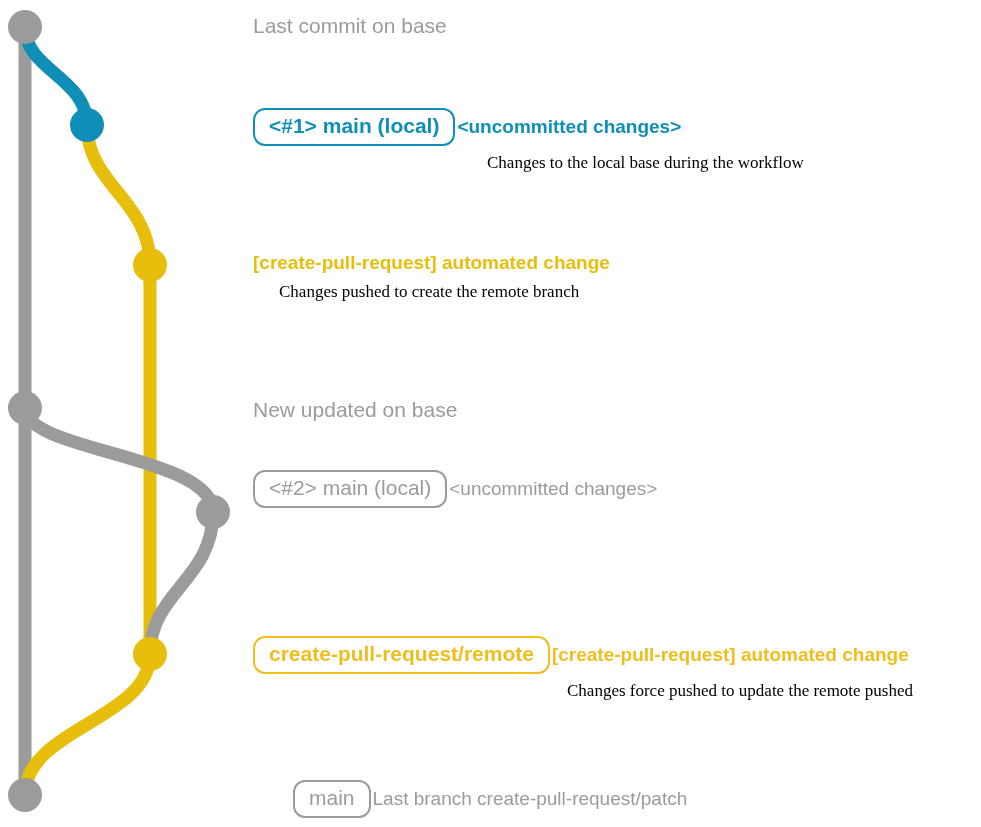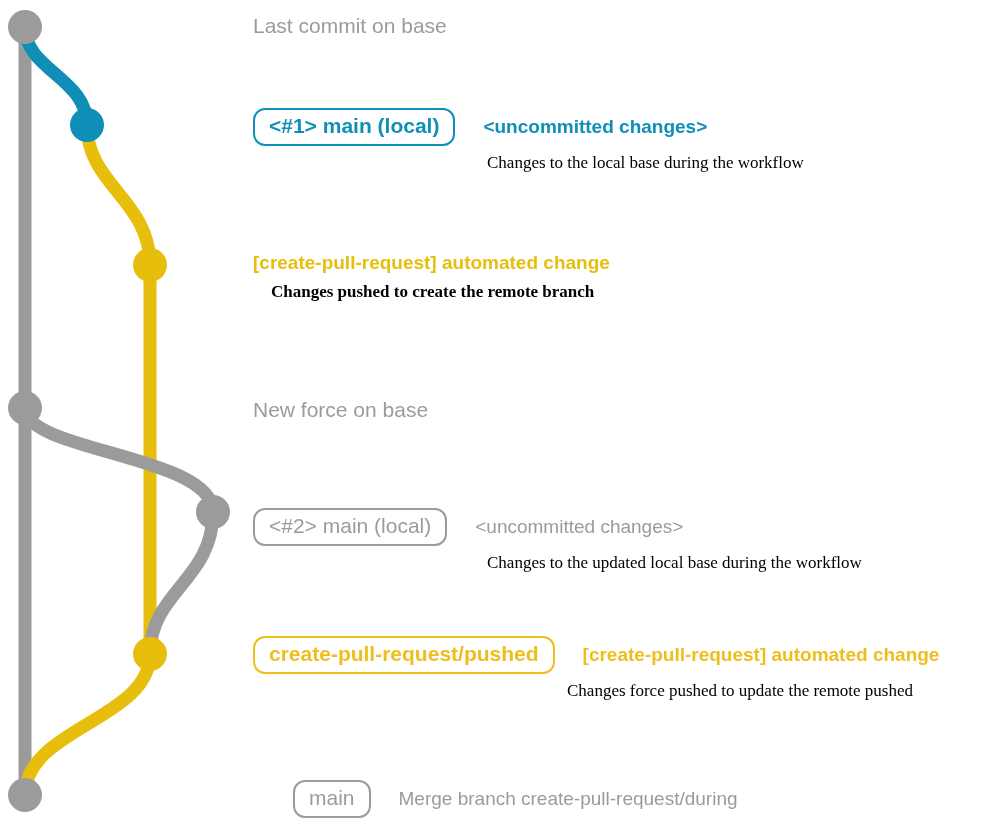--- a/index.html
+++ b/index.html
@@ -37,21 +37,21 @@
 
   .row {
     position: absolute;
     left: 253px;
     display: block;
   }
 
   .headline {
     display: flex;
     align-items: center;
-    gap: 28px;
+    gap: 2px;
     white-space: nowrap;
   }
 
   
   .pill {
     display: inline-block;
     border: 2px solid currentColor;
     border-radius: 12px;
     padding: 5px 14px 7px 14px;
     font-size: 21px;
@@ -134,43 +134,42 @@
       <span class="pill c-blue">&lt;#1&gt; main (local)</span>
       <span class="subject bold c-blue">&lt;uncommitted changes&gt;</span>
     </div>
     <div class="note" style="margin-left:234px; margin-top:7px;text-align:right;">Changes to the local base during the workflow</div>
   </div>
 
   <div class="row" style="top:253px;">
     <div class="headline">
       <span class="subject bold c-yellow">[create-pull-request] automated change</span>
     </div>
-    <div class="note" style="margin-left:18px; margin-top:8px;font-weight:bold;">Changes pushed to create the remote branch</div>
+    <div class="note" style="margin-left:26px; margin-top:8px;">Changes pushed to create the remote branch</div>
   </div>
 
   <div class="row" style="top:398px;">
-    <div class="caption">New force on base</div>
+    <div class="caption">New updated on base</div>
   </div>
 
-  <div class="row" style="top:508px;">
+  <div class="row" style="top:470px;">
     <div class="headline">
       <span class="pill thin c-gray">&lt;#2&gt; main (local)</span>
       <span class="subject c-gray">&lt;uncommitted changes&gt;</span>
     </div>
-    <div class="note" style="margin-left:234px; margin-top:7px;">Changes to the updated local base during the workflow</div>
   </div>
 
   <div class="row" style="top:636px;">
     <div class="headline">
-      <span class="pill c-yellow-lt">create-pull-request/pushed</span>
+      <span class="pill c-yellow-lt">create-pull-request/remote</span>
       <span class="subject bold c-yellow-lt">[create-pull-request] automated change</span>
     </div>
     <div class="note" style="margin-left:314px; margin-top:7px;">Changes force pushed to update the remote pushed</div>
   </div>
 
   <div class="row" style="top:780px;padding-left:40px;">
     <div class="headline">
       <span class="pill thin c-gray">main</span>
-      <span class="subject c-gray">Merge branch create-pull-request/during</span>
+      <span class="subject c-gray">Last branch create-pull-request/patch</span>
     </div>
   </div>
 
 </div>
 
 </body></html>

